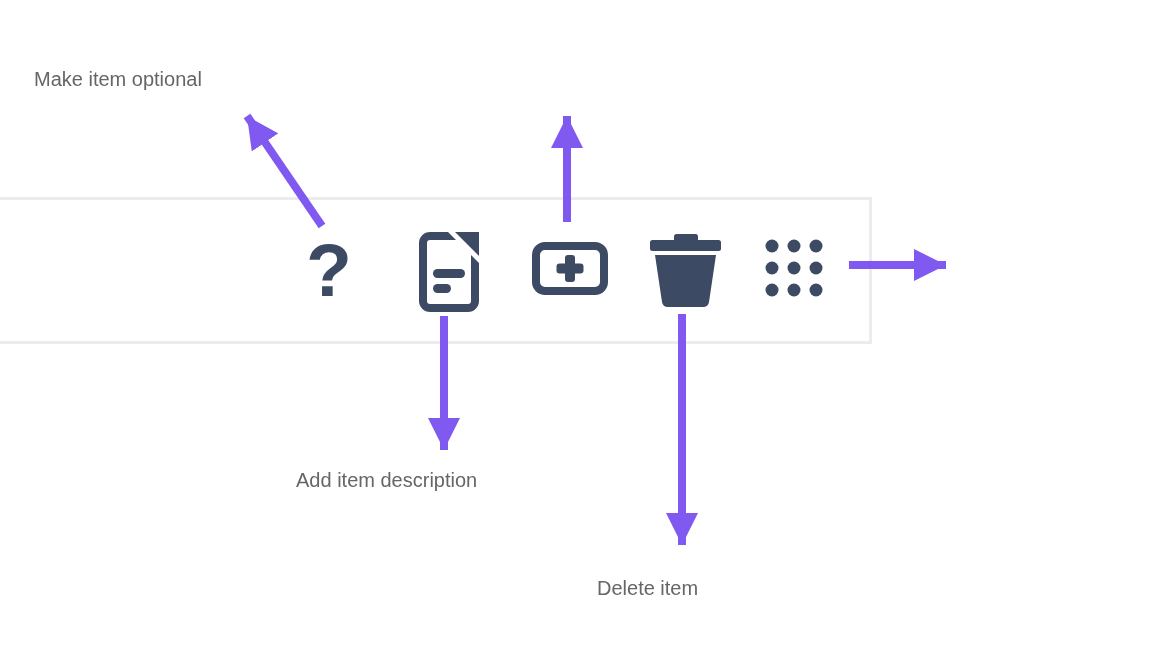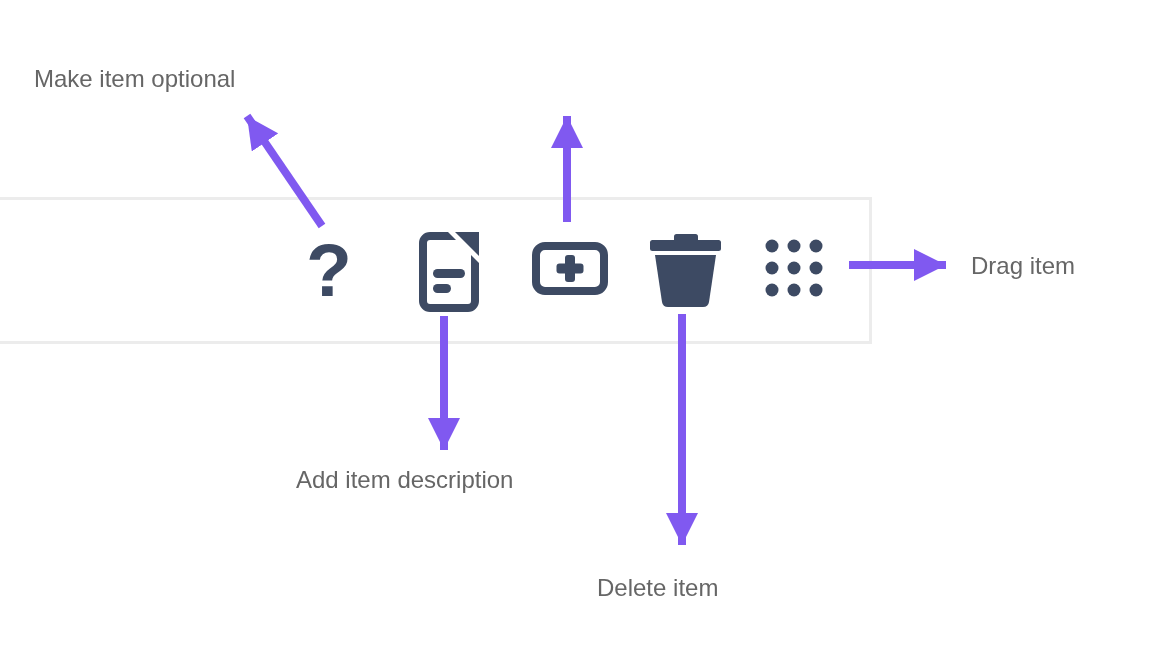--- a/index.html
+++ b/index.html
@@ -43,21 +43,21 @@
     font-size: 75px;
     font-weight: 700;
     line-height: 78px;
     color: var(--icon, #3d4a63);
     letter-spacing: 0;
   }
   .tb-btn svg { display: block; }
   
   .callout-label {
     position: absolute;
-    font-size: 24px;
+    font-size: 20px;
     line-height: 36px;
     color: var(--label, #666666);
     white-space: nowrap;
   }
   
   .arrows-overlay {
     position: absolute;
     left: 0;
     top: 0;
     pointer-events: none;
@@ -139,15 +139,14 @@
     <line x1="322" y1="226" x2="247" y2="116" marker-end="url(#head)"></line>
     <line x1="567" y1="222" x2="567" y2="116" marker-end="url(#head)"></line>
     <line x1="444" y1="316" x2="444" y2="450" marker-end="url(#head)"></line>
     <line x1="682" y1="314" x2="682" y2="545" marker-end="url(#head)"></line>
     <line x1="849" y1="265" x2="946" y2="265" marker-end="url(#head)"></line>
   </svg>
 
   <div class="callout-label" style="left:34px;  top:61px;">Make item optional</div>
   <div class="callout-label" style="left:597px; top:570px;">Delete item</div>
   <div class="callout-label" style="left:296px; top:462px;">Add item description</div>
-  <div class="callout-label" style="left:971px; top:248px;">Drag item</div>
 
 </div>
 
 </body></html>

